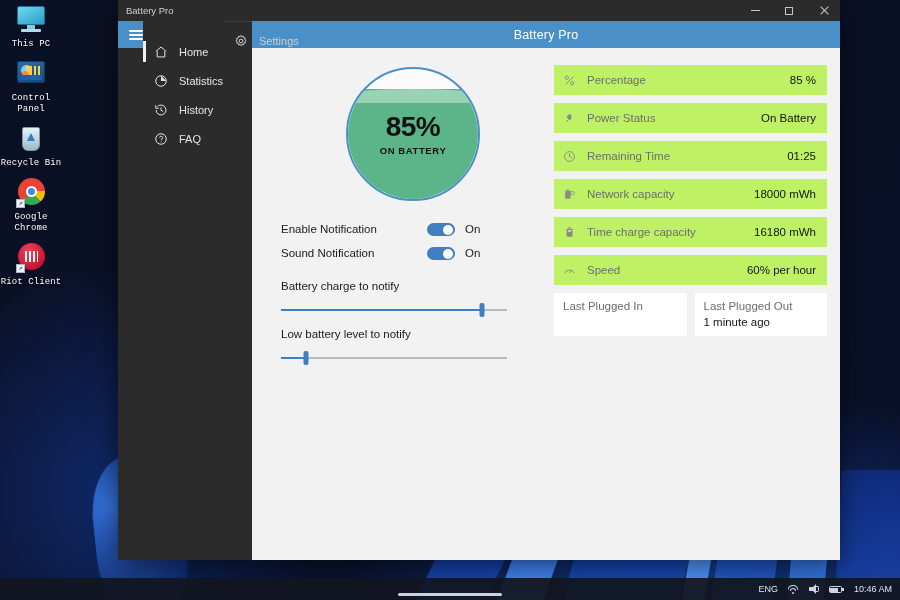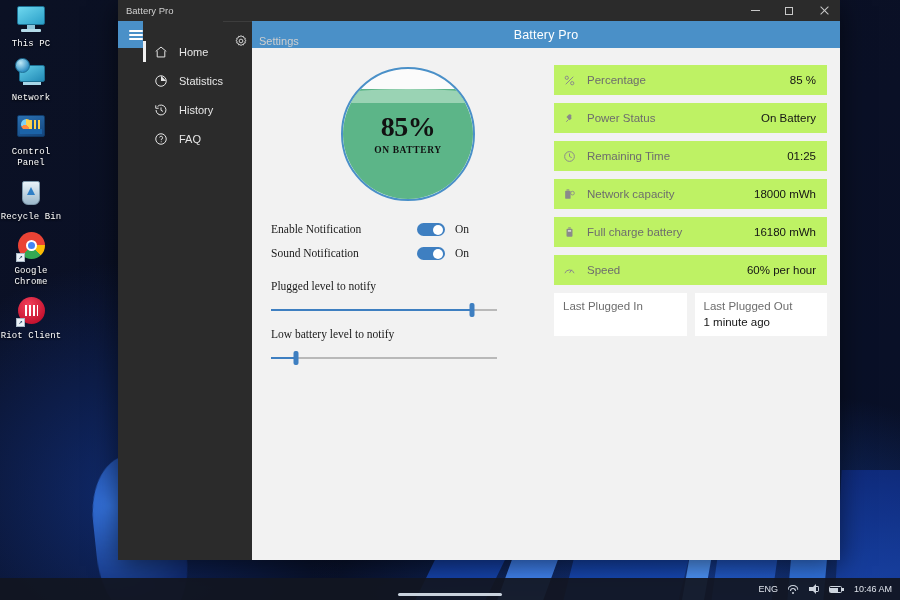--- a/index.html
+++ b/index.html
@@ -141,21 +141,21 @@
   .nav-item .nav-lb { margin-left: 3px; }
   #settings-wrap { border-top: 1px solid #3d3d3d; padding: 4px 0 10px; }
   .nav-item.settings { color: #cfcfcf; }
 
   
   #main { flex: 1; background: #f2f2f2; display: flex; }
   #apphead { position: absolute; left: 134px; top: 21px; width: 588px; height: 27px;
     background: #4a90c8; color: #ffffff; display: flex; align-items: center;
     justify-content: center; font-size: 12.5px; letter-spacing: .2px; }
   #content { display: flex; width: 100%; padding: 42px 0 0 0; }
-  #left-col { width: 300px; padding-left: 12px; font-family: Liberation Serif, serif; }
+  #left-col { width: 300px; padding-left: 22px; }
   #right-col { width: 288px; padding: 2px 13px 0 2px; }
 
   
   #circle-wrap { display: flex; justify-content: center; margin-top: 4px; }
   #circle { position: relative; width: 134px; height: 134px; border-radius: 50%;
     border: 2px solid #4a90c8; overflow: hidden; background: #fbfbfb; }
   #liquid { position: absolute; left: -10%; width: 120%; bottom: 0; background: #5cb588; }
   #wave { position: absolute; left: -10%; width: 120%; height: 14px;
     background: #9ad3b4; border-radius: 50% 50% 40% 40% / 100% 100% 0 0; }
   #circle-text { position: absolute; inset: 0; display: flex; flex-direction: column;
@@ -208,28 +208,20 @@
 <div id="desk-icons">
   <div class="desk-icon">
     <div class="glyph ic-pc">
       <div class="scr"></div>
         <div class="stand"></div>
         <div class="base"></div>
     </div>
     <div class="lbl">This PC</div>
   </div>
   <div class="desk-icon">
-    <div class="glyph ic-net">
-      <div class="scr"></div>
-        <div class="globe"></div>
-        <div class="base"></div>
-    </div>
-    <div class="lbl">Network</div>
-  </div>
-  <div class="desk-icon">
     <div class="glyph ic-cp">
       <div class="frame">
           <div class="pie"></div>
           <div class="bars"></div>
           <div class="strip"></div>
         </div>
     </div>
     <div class="lbl">Control Panel</div>
   </div>
   <div class="desk-icon">
@@ -373,21 +365,21 @@
 
             <div class="ctl-row">
               <div class="ctl-label">Sound Notification</div>
               <div class="toggle">
                   <div class="knob"></div>
                 </div>
               <div class="toggle-state">On</div>
             </div>
 
             <div class="slider-block">
-              <div class="slider-title">Plugged level to notify</div>
+              <div class="slider-title">Battery charge to notify</div>
               <div class="slider">
                 <div class="track"></div>
                 <div class="fill" id="bl-fill" style="width: 89%;"></div>
                 <div class="thumb" id="bl-thumb" style="left: 89%;"></div>
               </div>
             </div>
 
             <div class="slider-block">
               <div class="slider-title">Low battery level to notify</div>
               <div class="slider">
@@ -450,21 +442,21 @@
           </div>
 
           <div class="info-card">
             <span class="info-ic">
               <svg width="13" height="13" viewBox="0 0 24 24" fill="none" stroke="#8a8a8a" stroke-width="1.6">
                 <rect x="6.5" y="5" width="11" height="15" rx="1.8" fill="#8a8a8a" stroke="none"></rect>
                 <rect x="9.5" y="2.6" width="5" height="2" fill="#8a8a8a" stroke="none"></rect>
                 <rect x="9" y="8" width="6" height="2.2" fill="#f7f7f7" stroke="none"></rect>
               </svg>
             </span>
-            <span class="info-label">Full charge battery</span>
+            <span class="info-label">Time charge capacity</span>
             <span class="info-value">16180 mWh</span>
           </div>
 
           <div class="info-card">
             <span class="info-ic">
               <svg width="13" height="13" viewBox="0 0 24 24" fill="none" stroke="#8a8a8a" stroke-width="1.8">
                 <path d="M3.5 17 a9 9 0 0 1 17 0"></path>
                   <path d="M12 16.5 L16 10.5"></path>
               </svg>
             </span>

